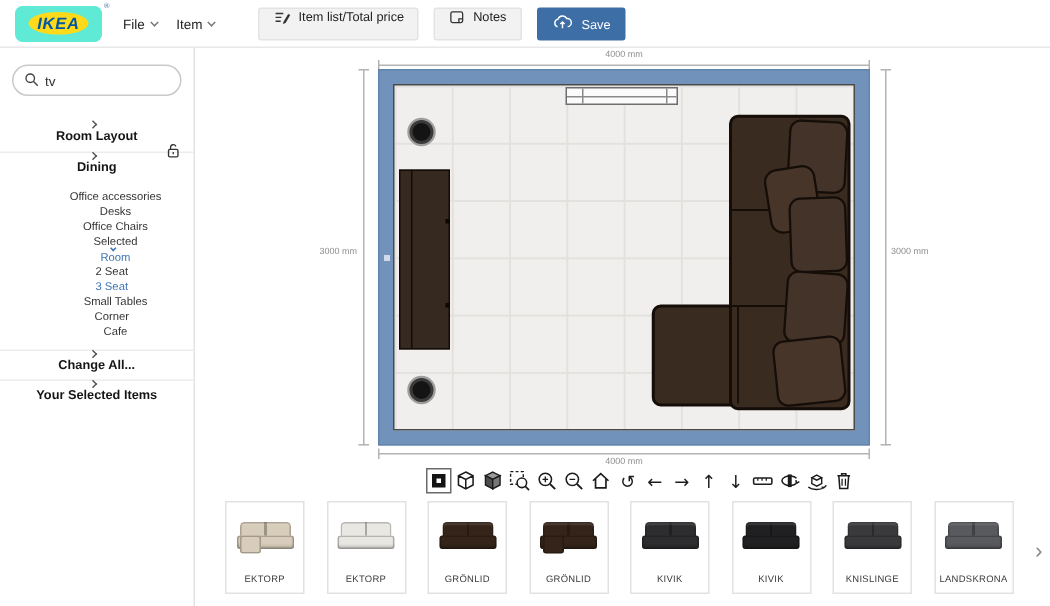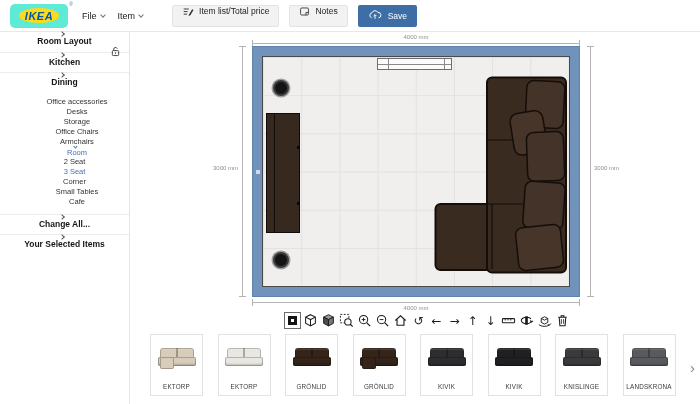--- a/index.html
+++ b/index.html
@@ -145,71 +145,73 @@
       <svg width="14" height="11" viewBox="0 0 16 12">
           <path d="M4.2 9.8 A3 3 0 0 1 4.6 4 A3.6 3.6 0 0 1 11.2 3.6 A2.9 2.9 0 0 1 12 9.8" fill="none" stroke="#fff" stroke-width="1.1"></path>
           <path d="M8 11 V6.2 M6.4 7.8 L8 6.2 L9.6 7.8" fill="none" stroke="#fff" stroke-width="1.1"></path>
         </svg>
     </span>
     <span>Save</span>
   </button>
 </header>
 
 <aside class="sidebar">
+  <div class="search">
+    <span>
+      <svg width="10" height="10" viewBox="0 0 12 12">
+          <circle cx="5" cy="5" r="3.4" fill="none" stroke="#444" stroke-width="1.1"></circle>
+          <path d="M7.6 7.6 L11 11" stroke="#444" stroke-width="1.1"></path>
+        </svg>
+    </span>
+    <input type="text" value="tv" style="">
+  </div>
   <nav>
     <div class="row sec">
       <span class="chev-r"></span>
       <span>Room Layout</span>
       <span class="lock">
         <svg width="9" height="11" viewBox="0 0 10 12">
             <rect x="1.5" y="5" width="7" height="5.5" rx="1" fill="none" stroke="#333" stroke-width="1"></rect>
             <path d="M3 5 V3.4 A2 2 0 0 1 6.9 2.9" fill="none" stroke="#333" stroke-width="1"></path>
             <rect x="4.5" y="7" width="1" height="1.6" fill="#333"></rect>
           </svg>
       </span>
     </div>
     <div class="row sec bt">
       <span class="chev-r"></span>
-      <span>Kitchen</span>
-    </div>
-    <div class="row sec bt">
-      <span class="chev-r"></span>
       <span>Dining</span>
     </div>
     <div class="subs">
       <div class="row sub">
           <span>Office accessories</span>
         </div>
       <div class="row sub">
           <span>Desks</span>
         </div>
       <div class="row sub">
-          <span>Storage</span>
-        </div>
-      <div class="row sub">
           <span>Office Chairs</span>
         </div>
       <div class="row sub">
-          <span>Armchairs</span>
+          <span>Selected</span>
         </div>
       <div class="row sub blue">
         <span class="chev-d sm"></span>
         <span class="blue">Room</span>
       </div>
       <div class="row sub sub2">
           <span>2 Seat</span>
         </div>
       <div class="row sub sub2 blue">
           <span class="blue">3 Seat</span>
         </div>
+      <div class="row sub">
+          <span>Small Tables</span>
+        </div>
       <div class="row sub sub2">
           <span>Corner</span>
-        </div>
-      <div class="row sub">
-          <span>Small Tables</span>
         </div>
       <div class="row sub">
           <span>Cafe</span>
         </div>
     </div>
     <div class="row sec bt">
       <span class="chev-r"></span>
       <span>Change All...</span>
     </div>
     <div class="row sec bt">

